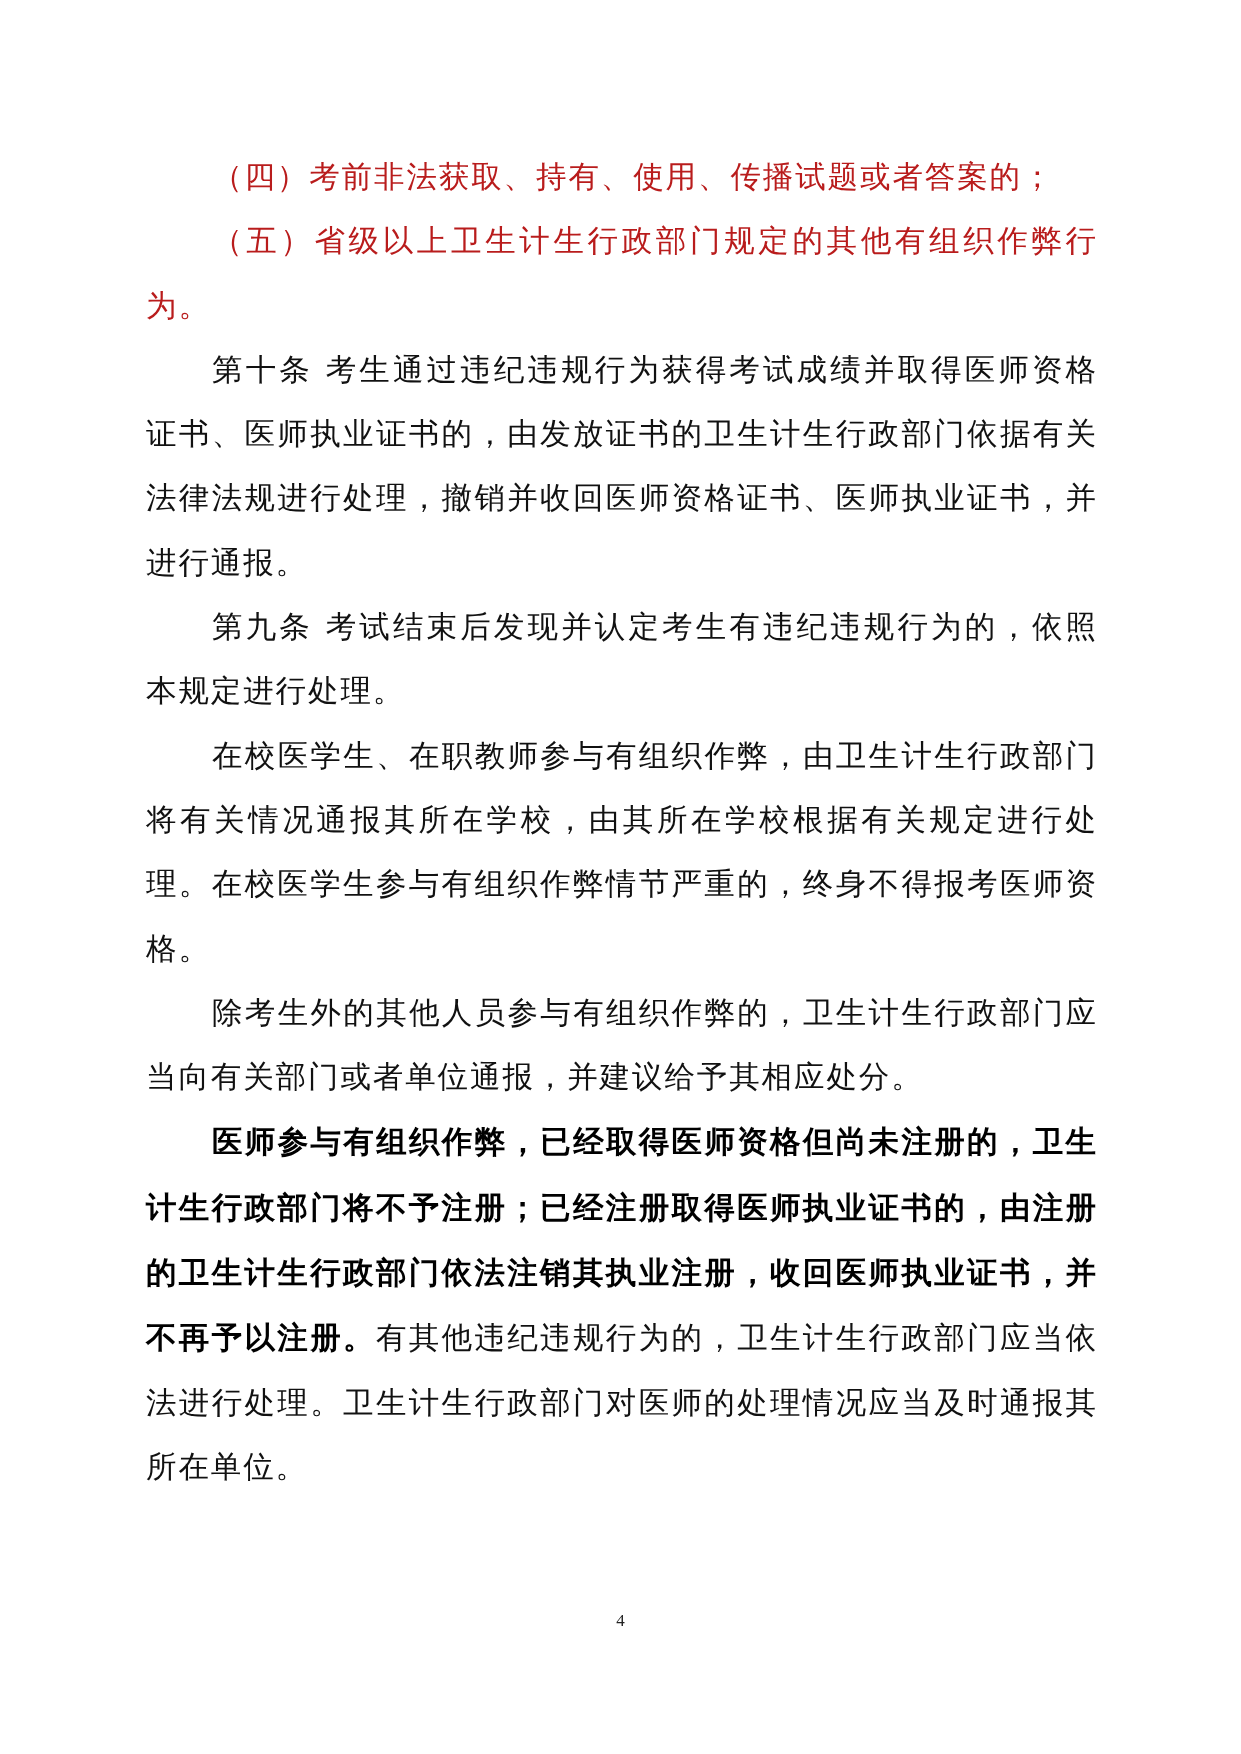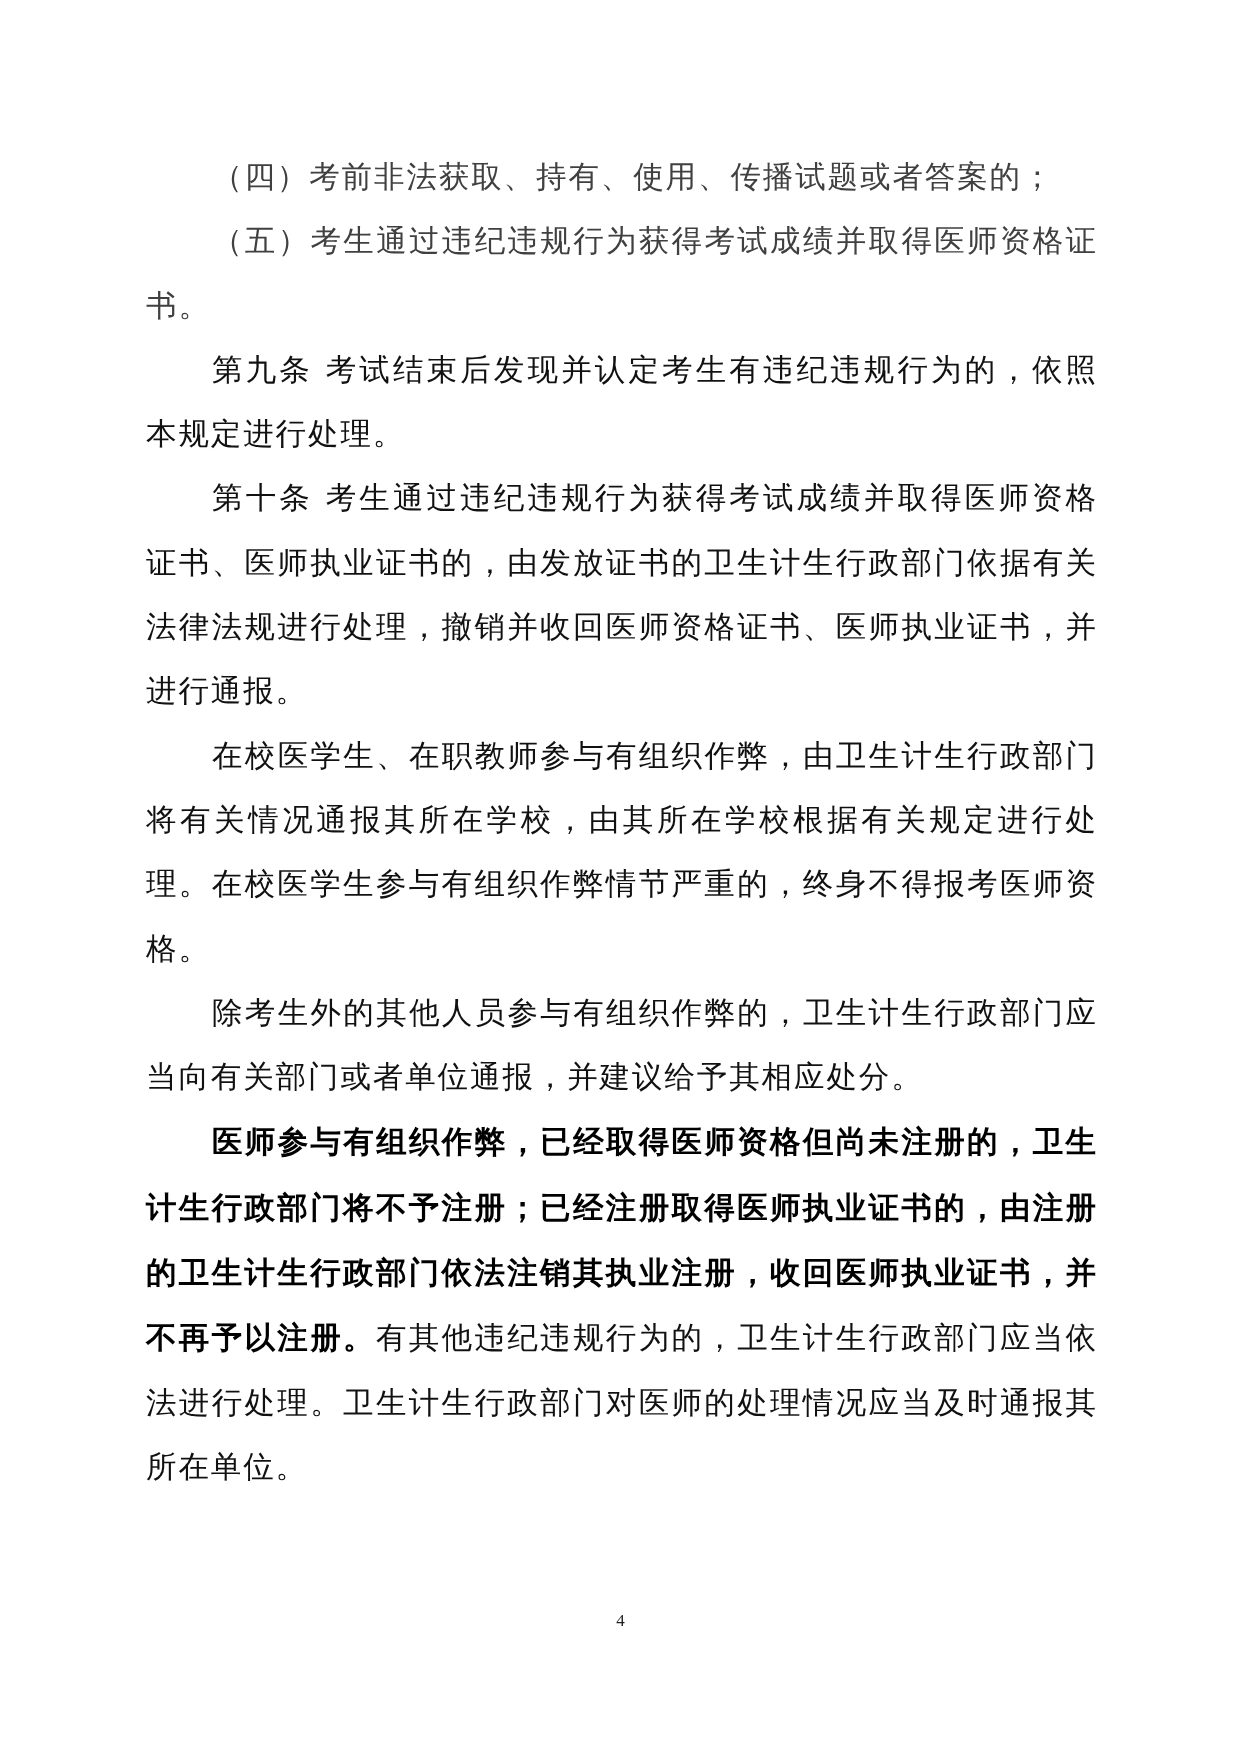--- a/index.html
+++ b/index.html
@@ -35,21 +35,21 @@
       line-height: 64.3px;
       letter-spacing: 1.9px;
       text-align: justify;
       text-justify: inter-ideograph;
       word-break: break-all;
     }
     .indent {
       text-indent: 66px;
     }
     .red {
-      color: #404040;
+      color: #b91c1c;
     }
     .bold {
       font-weight: bold;
       color: #000000;
     }
     .page-number {
       position: absolute;
       left: 0;
       width: 1241px;
       top: 1611px;
@@ -60,25 +60,25 @@
     }
   </style>
 </head>
 <body>
 
 <div class="page">
   <div class="body-text">
 
     <p class="para indent red">（四）考前非法获取、持有、使用、传播试题或者答案的；</p>
 
-    <p class="para indent red">（五）考生通过违纪违规行为获得考试成绩并取得医师资格证书。</p>
+    <p class="para indent red">（五）省级以上卫生计生行政部门规定的其他有组织作弊行为。</p>
+
+    <p class="para indent">第十条  考生通过违纪违规行为获得考试成绩并取得医师资格证书、医师执业证书的，由发放证书的卫生计生行政部门依据有关法律法规进行处理，撤销并收回医师资格证书、医师执业证书，并进行通报。</p>
 
     <p class="para indent">第九条  考试结束后发现并认定考生有违纪违规行为的，依照本规定进行处理。</p>
-
-    <p class="para indent">第十条  考生通过违纪违规行为获得考试成绩并取得医师资格证书、医师执业证书的，由发放证书的卫生计生行政部门依据有关法律法规进行处理，撤销并收回医师资格证书、医师执业证书，并进行通报。</p>
 
     <p class="para indent">在校医学生、在职教师参与有组织作弊，由卫生计生行政部门将有关情况通报其所在学校，由其所在学校根据有关规定进行处理。在校医学生参与有组织作弊情节严重的，终身不得报考医师资格。</p>
 
     <p class="para indent">除考生外的其他人员参与有组织作弊的，卫生计生行政部门应当向有关部门或者单位通报，并建议给予其相应处分。</p>
 
     <p class="para indent"><span class="bold">医师参与有组织作弊，已经取得医师资格但尚未注册的，卫生计生行政部门将不予注册；已经注册取得医师执业证书的，由注册的卫生计生行政部门依法注销其执业注册，收回医师执业证书，并不再予以注册。</span><span>有其他违纪违规行为的，卫生计生行政部门应当依法进行处理。卫生计生行政部门对医师的处理情况应当及时通报其所在单位。</span></p>
 
   </div>
 
   <div class="page-number">4</div>

